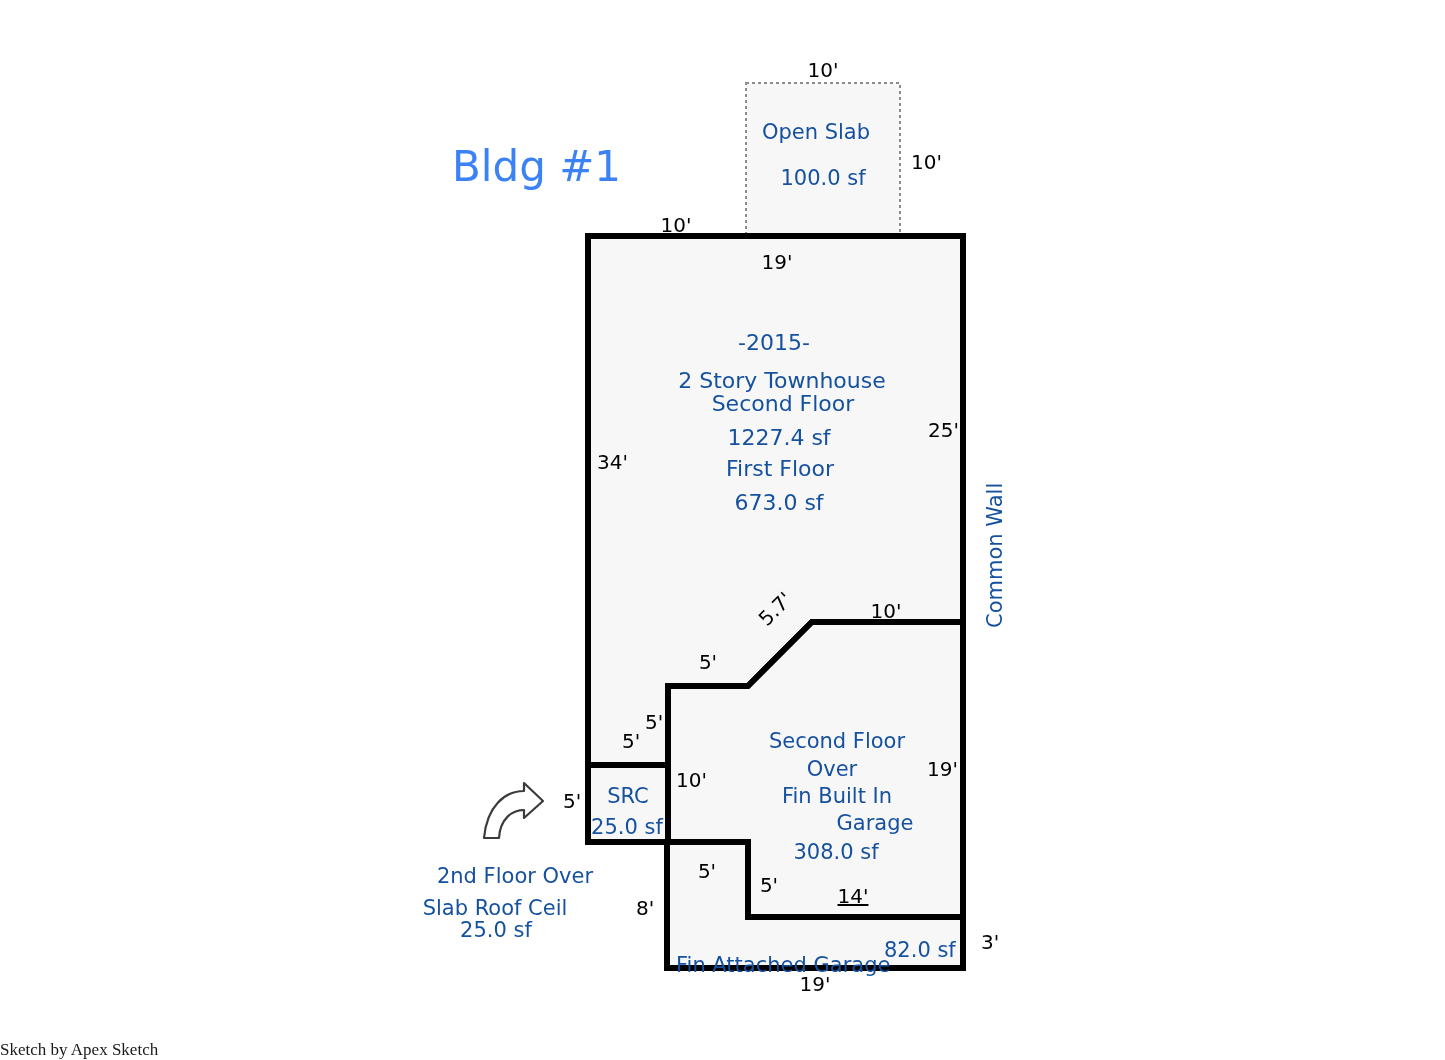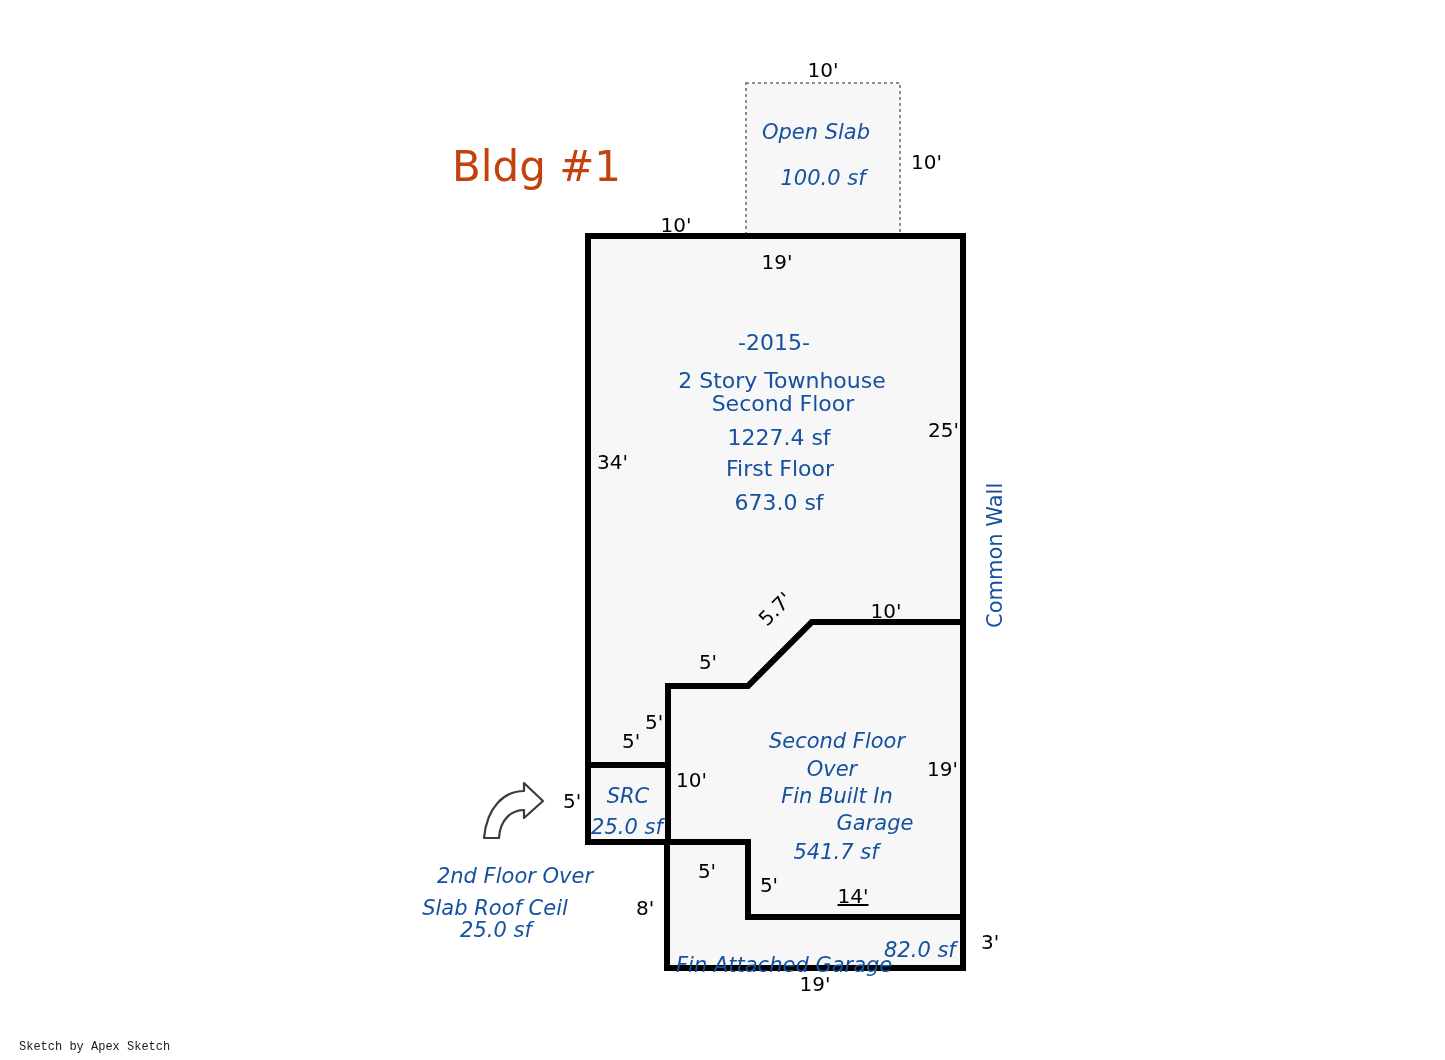--- a/index.html
+++ b/index.html
@@ -33,38 +33,37 @@
   }
   .dim {
     color: #000000;
     font-size: 20px;
     font-family: "DejaVu Sans", sans-serif;
   }
   .room {
     color: #15519e;
     font-size: 21px;
     font-family: "DejaVu Sans", sans-serif;
-    font-style: italic;
   }
   .room-lg {
     color: #15519e;
     font-size: 22px;
   }
   .title {
-    color: #c2410c;
+    color: #3b82f6;
     font-size: 42px;
     font-family: "DejaVu Sans", sans-serif;
   }
   .footer {
     position: absolute;
-    left: 19px;
+    left: 0;
     top: 1040px;
     color: #1a1a1a;
-    font-size: 12px;
-    font-family: Liberation Mono, monospace;
+    font-size: 17px;
+    font-family: Liberation Serif, serif;
   }
   .vert-text {
     position: absolute;
     color: #15519e;
     font-size: 21px;
     transform: rotate(-90deg);
     transform-origin: left top;
     white-space: nowrap;
   }
   .ctr { transform: translateX(-50%); }
@@ -119,21 +118,21 @@
   <div class="lbl dim" style="left:676px; top:770px;">10'</div>
   <div class="lbl dim" style="left:563px; top:791px;">5'</div>
 
   <div class="lbl room ctr" style="left:628px; top:786px;">SRC</div>
   <div class="lbl room ctr" style="left:627px; top:817px;">25.0 sf</div>
 
   <div class="lbl room ctr" style="left:837px; top:731px;">Second Floor</div>
   <div class="lbl room ctr" style="left:832px; top:759px;text-align:right;">Over</div>
   <div class="lbl room ctr" style="left:837px; top:786px;">Fin Built In</div>
   <div class="lbl room ctr" style="left:835px; top:813px;margin-left:40px;">Garage</div>
-  <div class="lbl room ctr" style="left:836px; top:842px;">541.7 sf</div>
+  <div class="lbl room ctr" style="left:836px; top:842px;">308.0 sf</div>
   <div class="lbl dim" style="left:927px; top:759px;">19'</div>
 
   <div class="lbl dim ctr" style="left:707px; top:861px;">5'</div>
   <div class="lbl dim ctr" style="left:769px; top:875px;">5'</div>
   <div class="lbl dim ctr" style="left:853px; top:886px;text-decoration:underline;">14'</div>
   <div class="lbl dim" style="left:636px; top:898px;">8'</div>
   <div class="lbl dim" style="left:981px; top:932px;">3'</div>
   <div class="lbl dim ctr" style="left:815px; top:974px;">19'</div>
 
   <div class="lbl room" style="left:676px; top:940px;margin-top:15px;">Fin Attached Garage</div>

